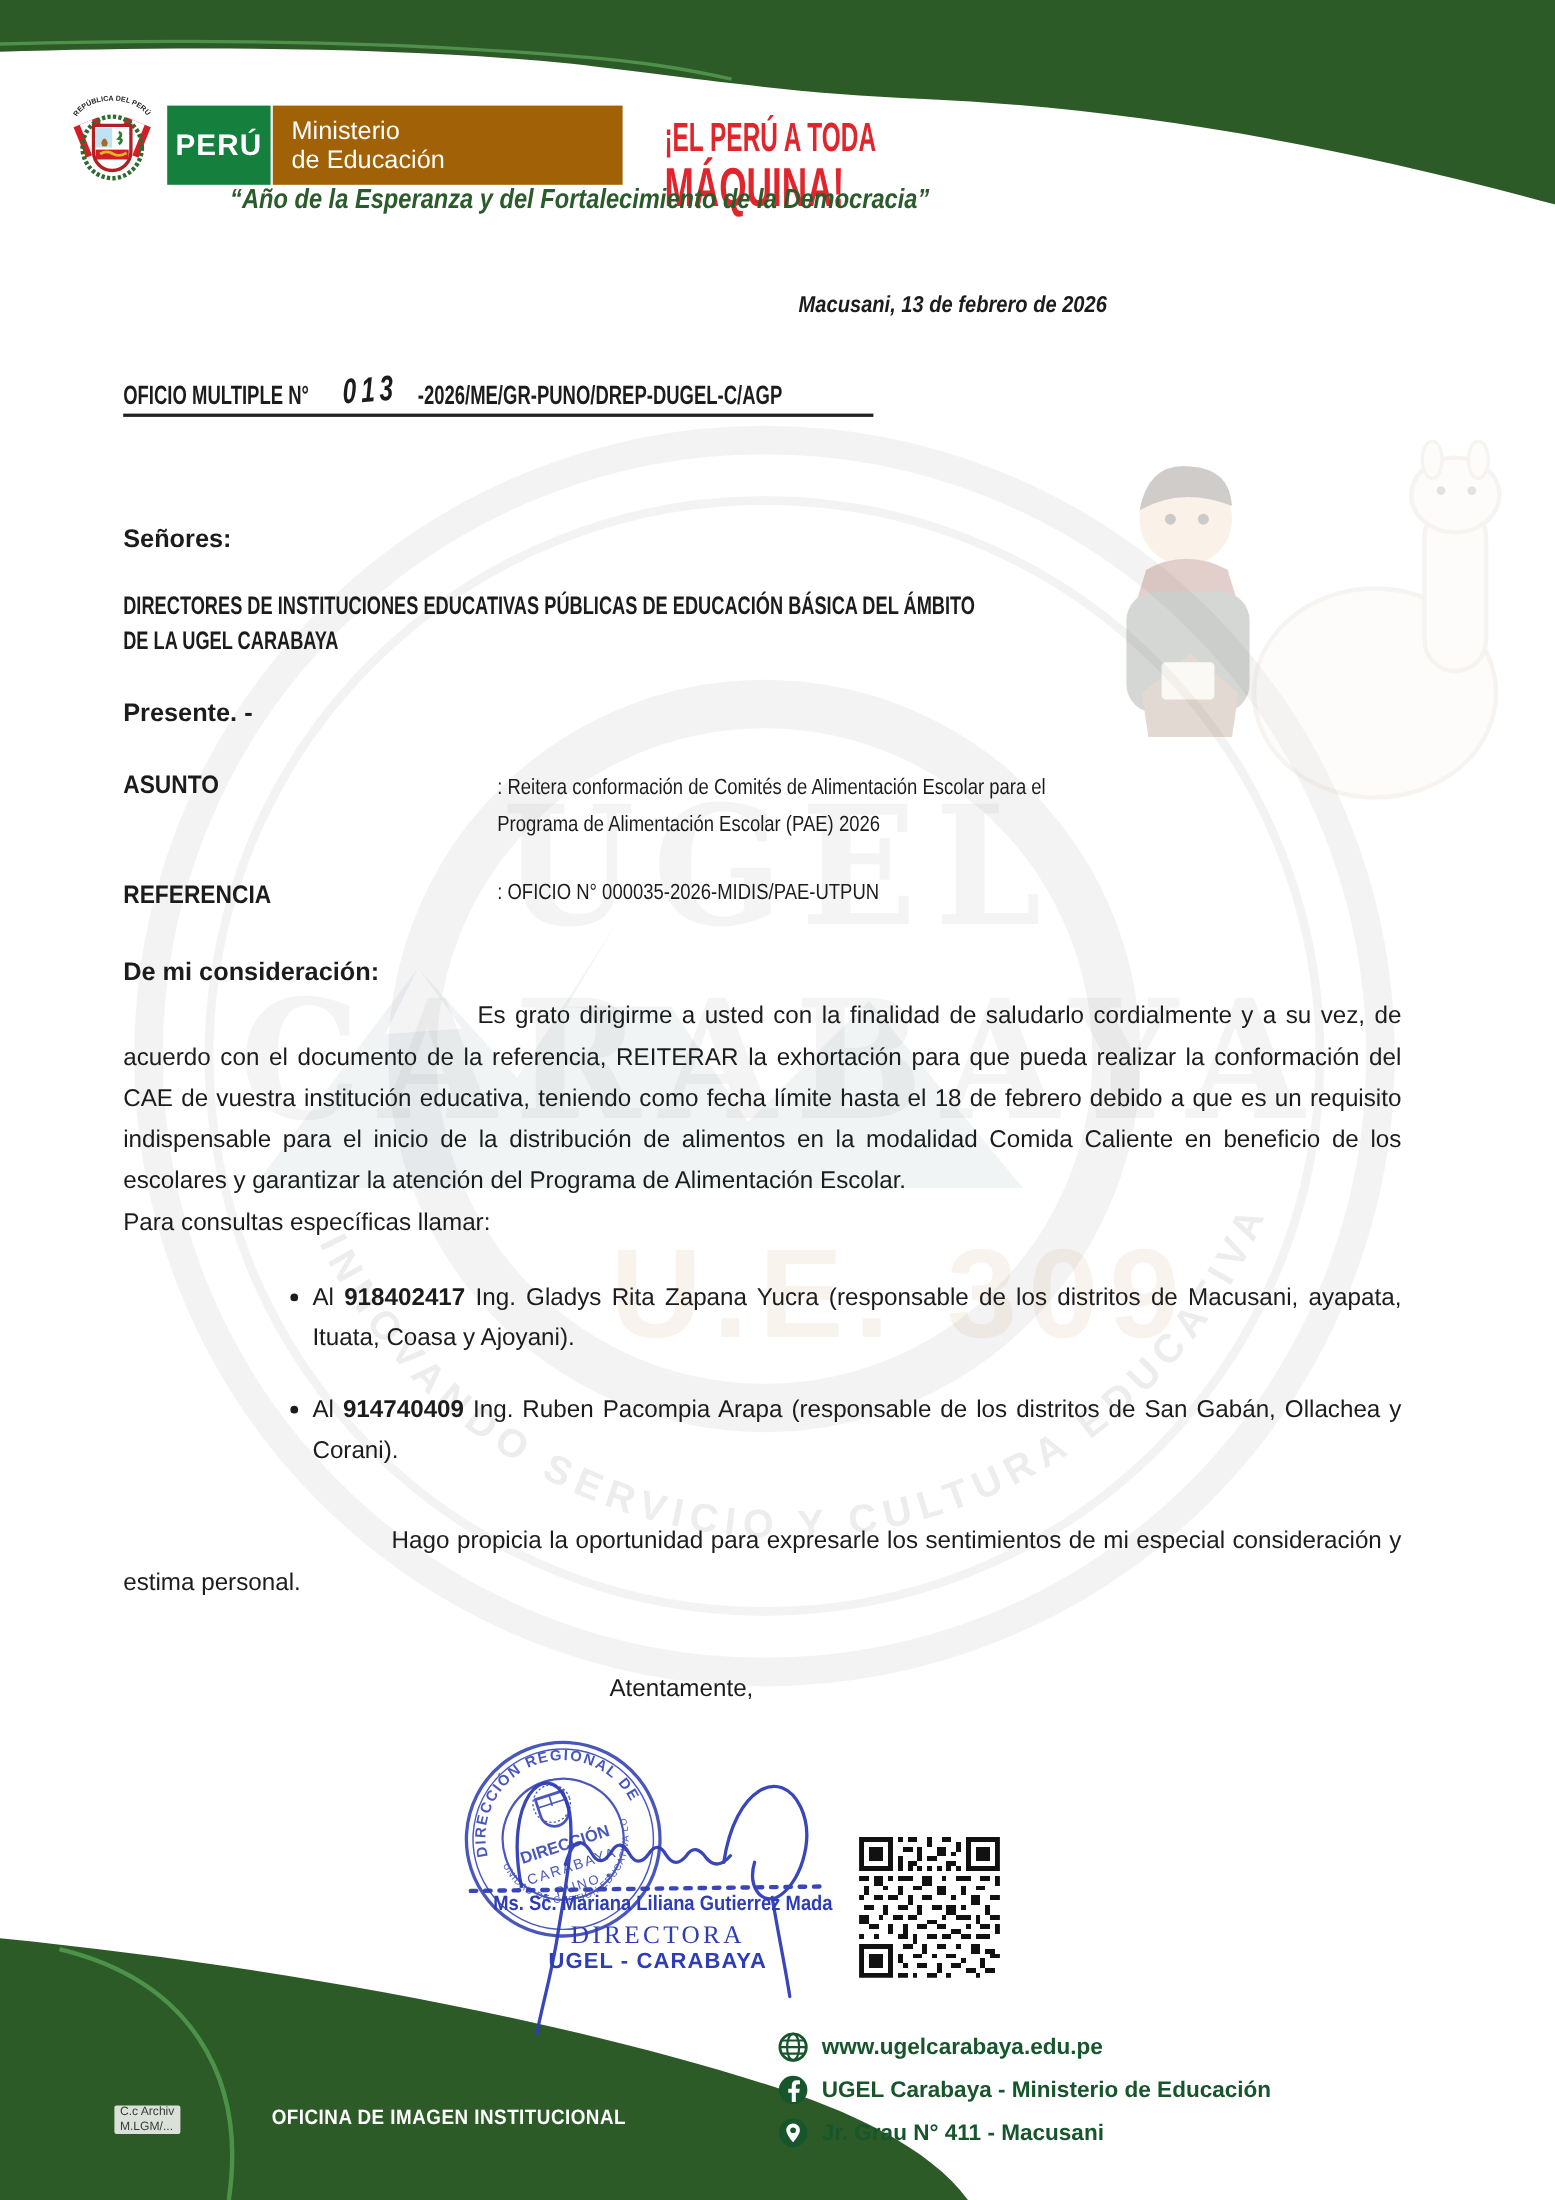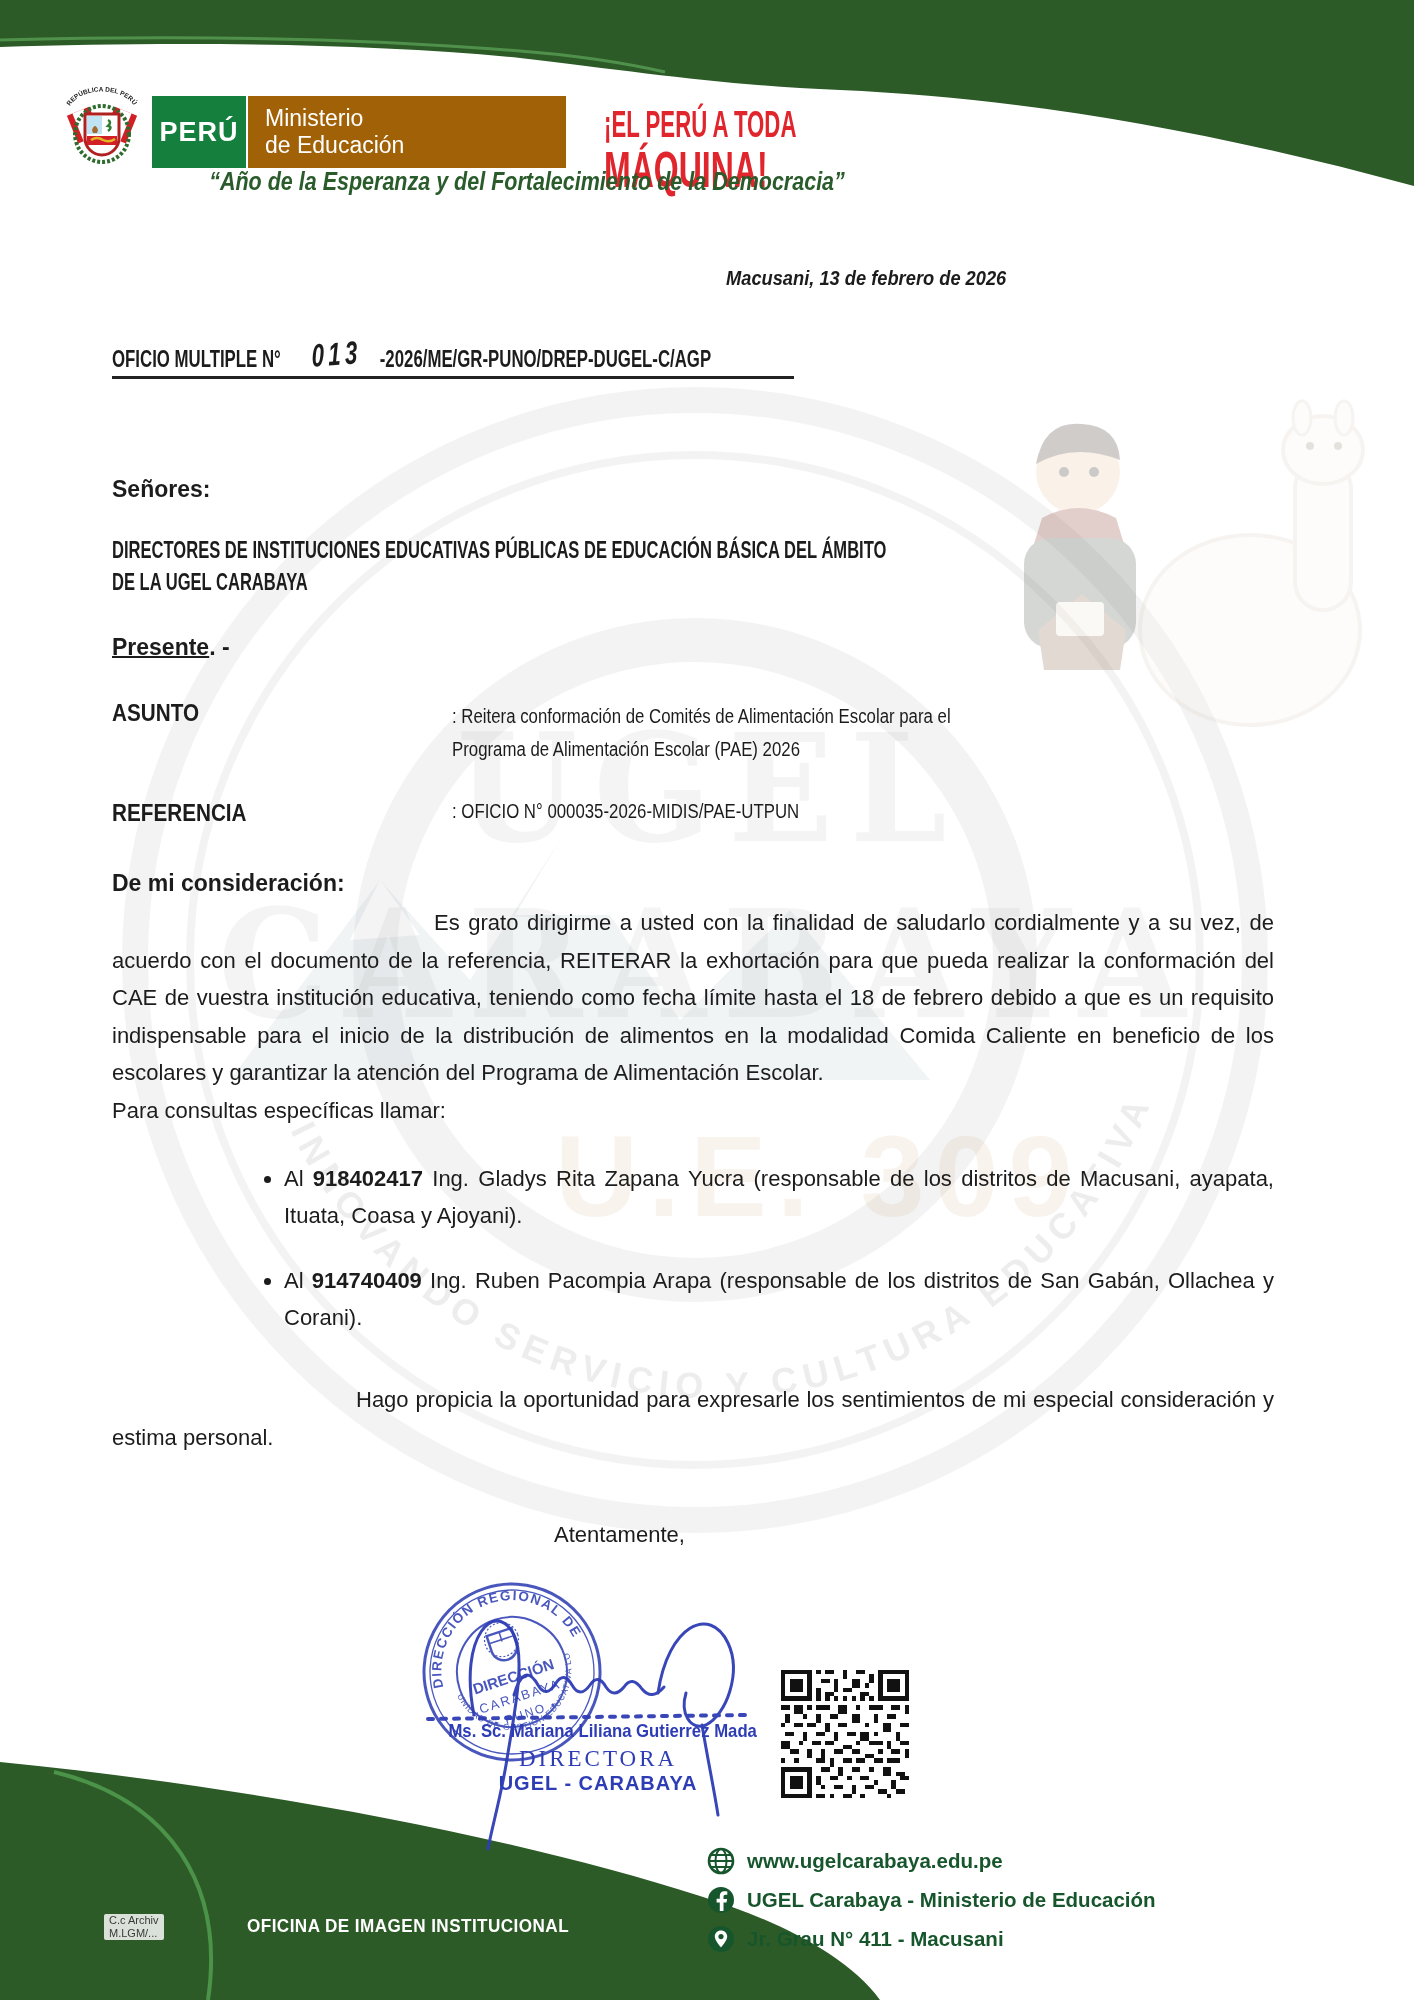--- a/index.html
+++ b/index.html
@@ -25,21 +25,21 @@
   
   .dateline{left:726px;top:266px;font-style:italic;font-weight:600;font-size:21px;transform:scaleX(.87);transform-origin:left;white-space:nowrap;}
   .oficio{left:112px;top:338px;white-space:nowrap;transform:scaleX(.70);transform-origin:left;}
   .oficio .pre,.oficio .suf{font-weight:bold;font-size:24px;}
   .oficio .num{display:inline-block;font-size:32px;font-style:italic;font-weight:600;letter-spacing:6px;
       margin:0 26px 0 44px;transform:rotate(-3deg);position:relative;top:-2px;}
   .rule{left:112px;top:376px;width:682px;height:3px;background:#222;}
   .senores{left:112px;top:476px;font-weight:bold;font-size:23px;}
   .addr{left:112px;font-weight:bold;font-size:23px;white-space:nowrap;transform:scaleX(.72);transform-origin:left;}
   .presente{left:112px;top:634px;font-weight:bold;font-size:23px;}
-  .presente .u{text-decoration:underline;text-decoration-thickness:2px;}
+  .presente .u{text-decoration-thickness:2px;}
   .lbl{left:112px;font-weight:bold;font-size:23px;transform:scaleX(.9);transform-origin:left;}
   .asunto-val{left:452px;top:700px;width:655px;font-size:20px;line-height:33px;transform:scaleX(.84);transform-origin:left top;}
   .ref-val{left:452px;top:800px;font-size:20px;transform:scaleX(.84);transform-origin:left top;white-space:nowrap;}
   .salut{left:112px;top:870px;font-weight:bold;font-size:23px;}
   .flow{left:112px;top:904px;width:1162px;font-size:22px;line-height:37.6px;}
   .flow p{margin:0;text-align:justify;}
   .flow .p1{text-indent:322px;}
   .flow ul{margin:30px 0 0 0;padding:0 0 0 172px;}
   .flow li{margin:0 0 27px 0;text-align:justify;}
   .flow li b{font-weight:bold;}

